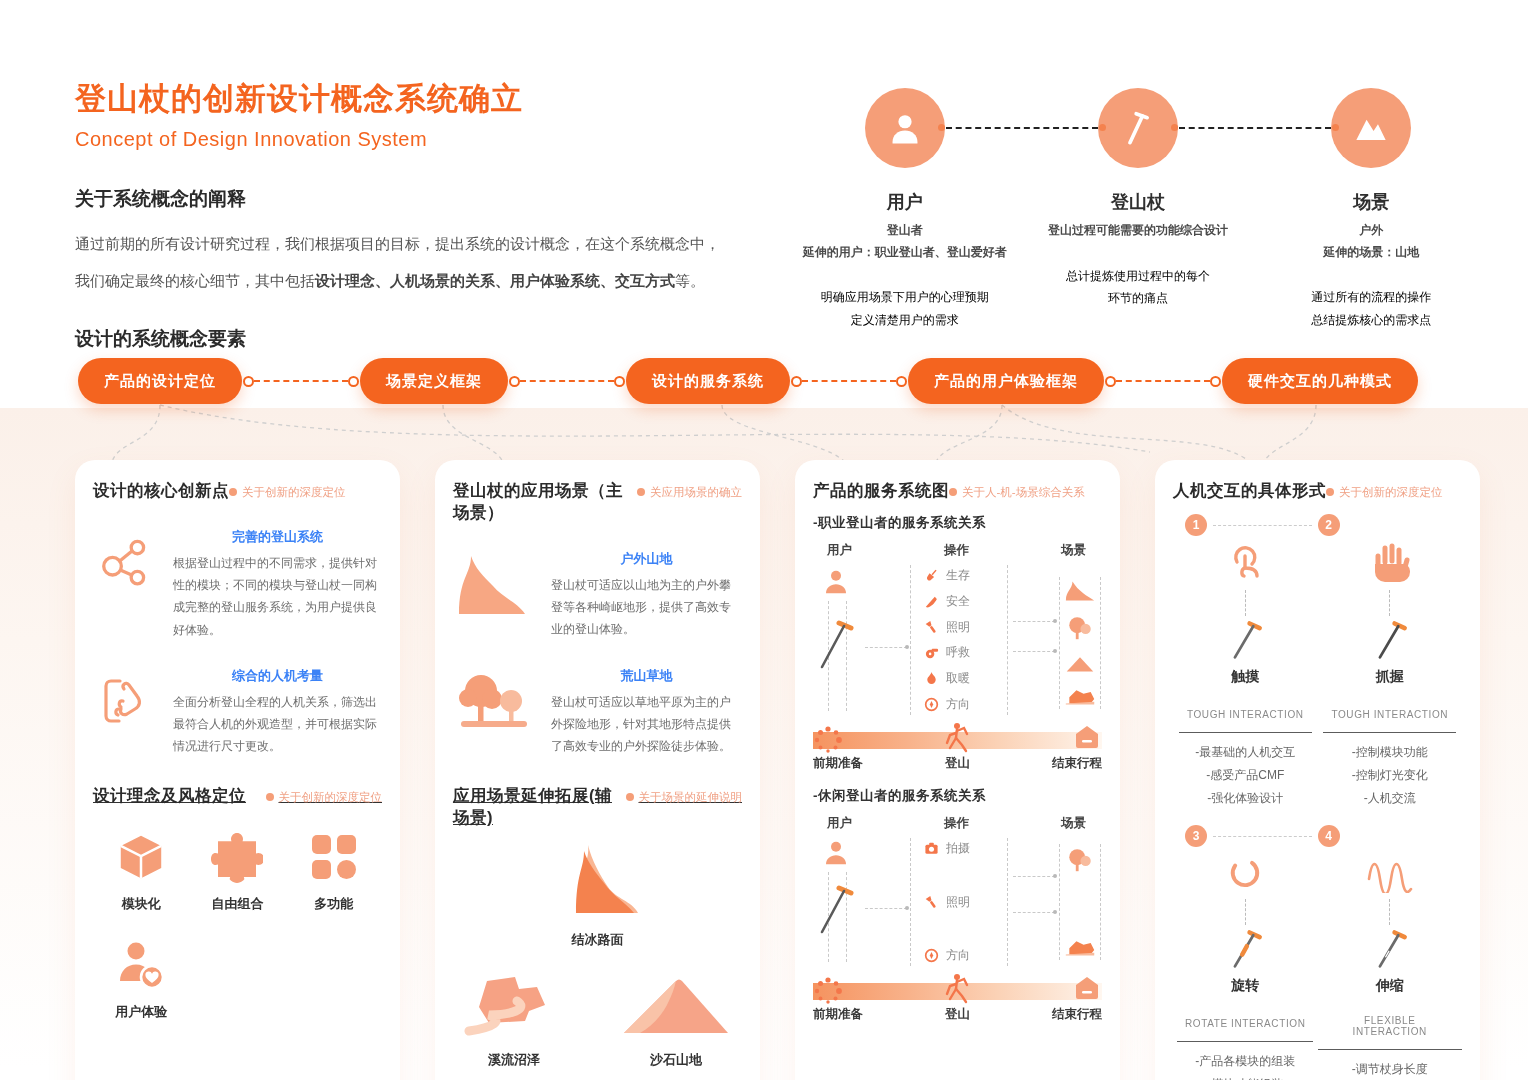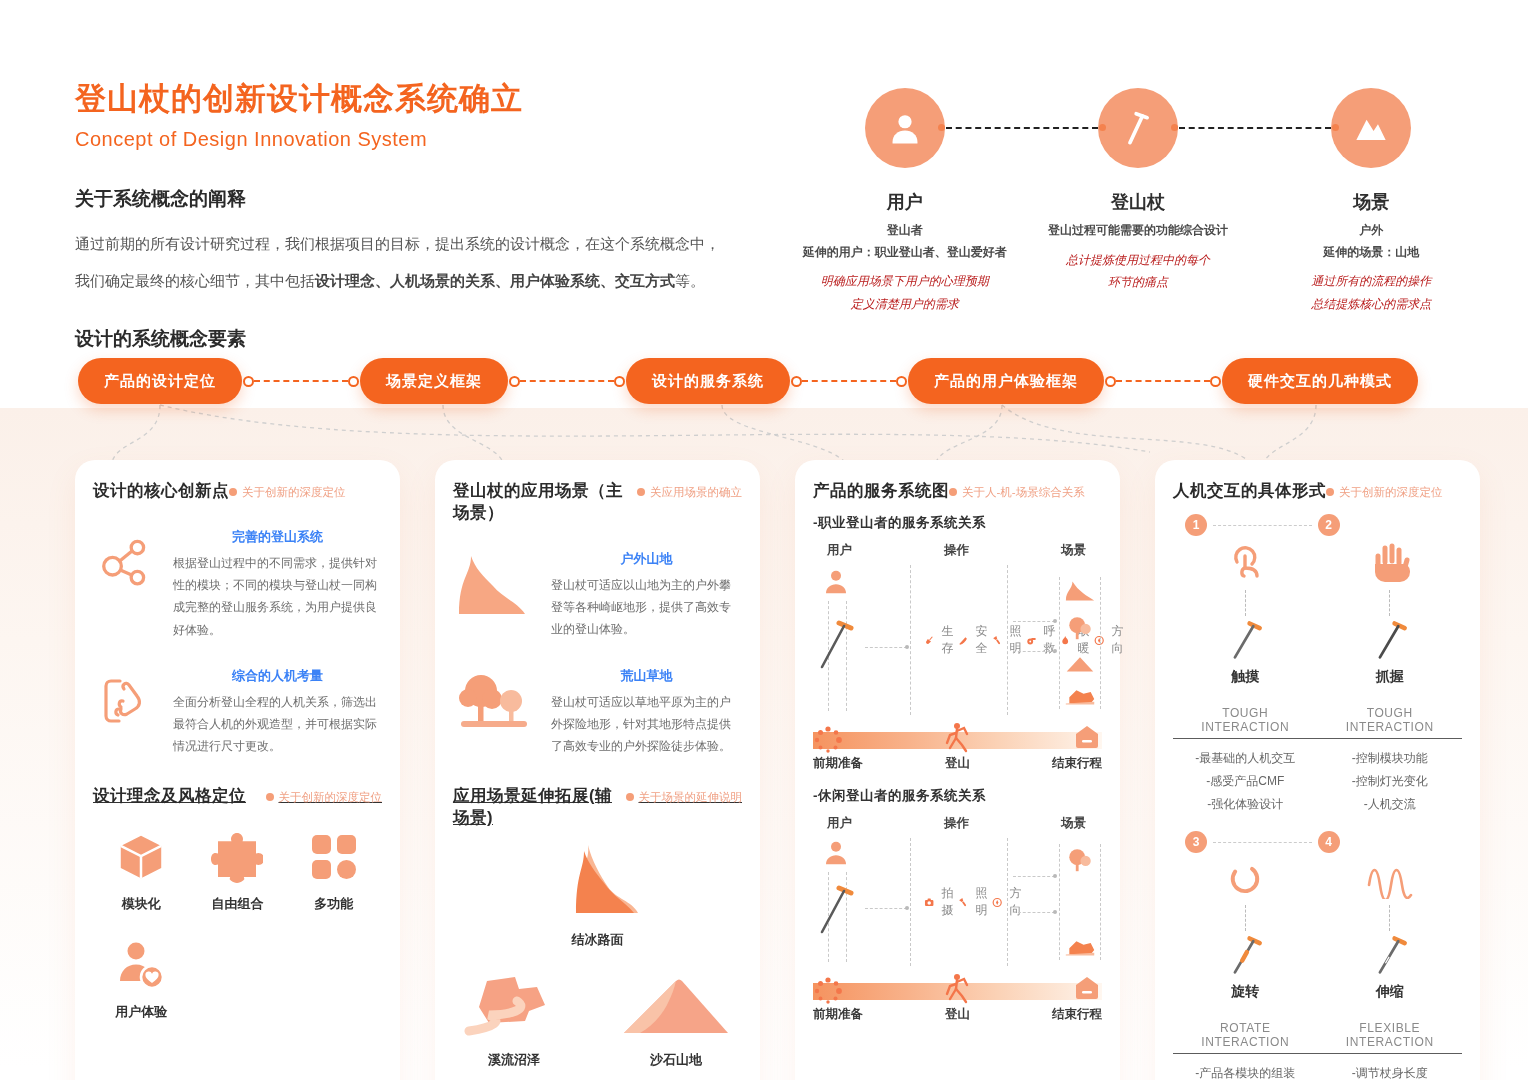--- a/index.html
+++ b/index.html
@@ -31,21 +31,21 @@
   .intro p{margin-top:14px;font-size:15px;color:#555;line-height:2.45;}
   .intro p .b{font-weight:bold;color:#444;}
 
   
   .triad{position:absolute;left:788px;top:88px;width:700px;display:flex;z-index:2;}
   .tri-col{flex:1;text-align:center;}
   .tri-circle{width:80px;height:80px;border-radius:50%;background:var(--salmon);
     margin:0 auto;display:flex;align-items:center;justify-content:center;}
   .tri-title{font-size:18px;font-weight:bold;color:#2f2f2f;margin-top:22px;}
   .tri-sub{font-size:12px;font-weight:bold;color:#4a4a4a;line-height:1.8;margin-top:6px;}
-  .tri-desc{font-size:12px;color:#b91c1c;line-height:1.9;margin-top:7px;font-style:italic;}
+  .tri-desc{font-size:12px;color:#000000;line-height:1.9;margin-top:23px;}
   .tri-line{position:absolute;top:39px;border-top:2.5px dashed #222;}
   .tri-line::before,.tri-line::after{content:"";position:absolute;top:-5px;width:7px;height:7px;
     border-radius:50%;background:var(--salmon-deep);}
   .tri-line::before{left:-8px;} .tri-line::after{right:-8px;}
   .tl1{left:158px;width:152px;} .tl2{left:391px;width:152px;}
 
   
   .elements-h{position:absolute;left:75px;top:326px;font-size:19px;font-weight:bold;color:#2b2b2b;z-index:2;}
   .pills{position:absolute;left:78px;top:358px;width:1340px;display:flex;align-items:center;z-index:2;}
   .pill{height:46px;border-radius:23px;background:var(--accent);color:#fff;font-size:15px;
@@ -82,21 +82,21 @@
 
   
   .c3-sub{font-size:13.5px;font-weight:bold;color:#333;margin-top:12px;letter-spacing:.5px;}
   .d-cols{display:flex;justify-content:space-between;padding:0 16px 0 14px;margin-top:10px;
     font-size:12.5px;font-weight:bold;color:#444;}
   .d-body{position:relative;margin-top:6px;}
   .vd{position:absolute;border-left:1.5px dashed var(--dash);}
   .hd{position:absolute;border-top:1.5px dashed var(--dash);}
   .hd::after{content:"";position:absolute;right:-2px;top:-3px;width:4px;height:4px;border-radius:50%;background:#b9b9b9;}
   .ops{position:absolute;border-left:1.5px dashed var(--dash);border-right:1.5px dashed var(--dash);
-    display:flex;flex-direction:row;justify-content:space-between;padding:2px 0 2px 13px;}
+    display:flex;flex-direction:column;justify-content:space-between;padding:2px 0 2px 13px;text-align:center;}
   .op{display:flex;align-items:center;gap:7px;}
   .op .t{font-size:12px;color:#8a8a8a;}
   .scn{position:absolute;border-left:1.5px dashed var(--dash);border-right:1.5px dashed var(--dash);
     display:flex;flex-direction:column;justify-content:space-between;align-items:center;padding:3px 1px;}
   .timeline{position:relative;height:48px;margin-top:8px;}
   .tl-bar{position:absolute;left:0;right:0;top:9px;height:17px;
     background:linear-gradient(90deg,#f5935f 0%,#f8b189 32%,#fbd2b6 64%,#fde9da 88%,#fff7f0 100%);}
   .tl-ic{position:absolute;}
   .tl-labels{position:absolute;left:0;right:0;top:32px;display:flex;justify-content:space-between;
     font-size:12.5px;font-weight:bold;color:#3c3c3c;}
@@ -104,22 +104,22 @@
   
   .badge-row{display:flex;align-items:center;padding:0 12px;margin-top:12px;}
   .badge{width:22px;height:22px;border-radius:50%;background:var(--salmon);color:#fff;font-size:12px;
     font-weight:bold;display:flex;align-items:center;justify-content:center;flex:none;}
   .badge-gap{flex:1;border-top:1.5px dashed #ccc;margin:0 6px;}
   .badge-sp{flex:1.12;}
   .quads{display:flex;margin-top:4px;}
   .quad{flex:1;text-align:center;}
   .q-dash{width:0;height:26px;border-left:1.5px dashed #bbb;margin:2px auto;}
   .q-title{font-size:14px;font-weight:bold;color:#333;margin-top:2px;}
-  .q-en{display:inline-block;font-size:12px;color:#8a8a8a;letter-spacing:.6px;
-    border-bottom:1.5px solid #5c5c5c;padding:2px 8px 4px;text-align:center;}
+  .q-en{display:inline-block;font-size:10px;color:#8a8a8a;letter-spacing:.6px;
+    border-bottom:1.5px solid #5c5c5c;padding:2px 8px 12px;text-align:center;}
   .q-b{font-size:12px;color:#666;line-height:1.9;margin-top:8px;}
 </style>
 </head>
 <body>
 
 <div class="bg-tint"></div>
 
 <svg class="overlay-svg" width="1528" height="1080">
   <g fill="none" stroke="#cfcfcf" stroke-width="1.3" stroke-dasharray="4 4">
     <path d="M160 405 C160 442 118 440 112 462"></path>

